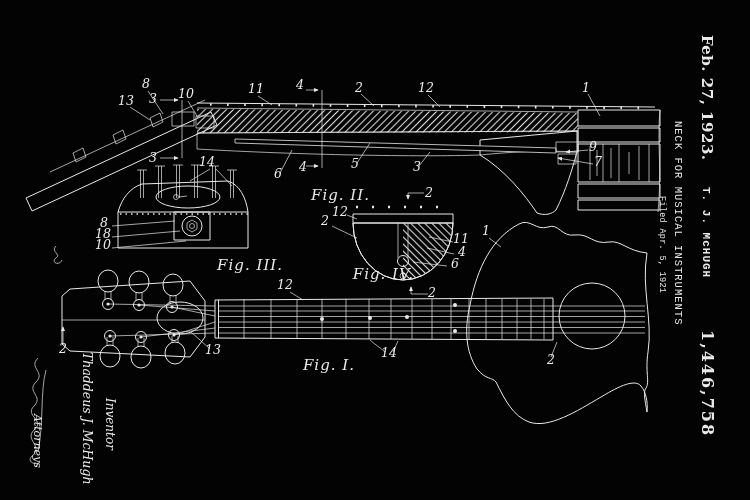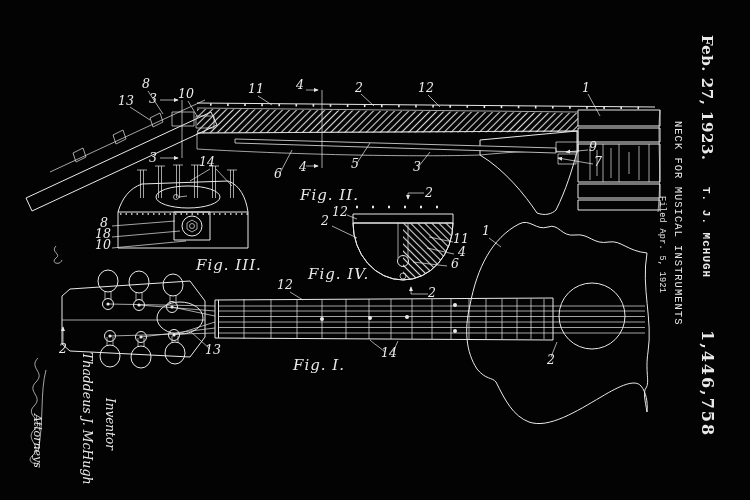--- a/index.html
+++ b/index.html
@@ -7,21 +7,21 @@
         font-family:"DejaVu Serif",serif;color:#e9e9e9;}
   svg{position:absolute;left:0;top:0;}
   svg *{vector-effect:non-scaling-stroke;}
   .ln{stroke:#e9e9e9;fill:none;stroke-width:1;}
   .thin{stroke:#e9e9e9;fill:none;stroke-width:.7;}
   .callouts text{font:italic 12.5px "DejaVu Serif",serif;fill:#ececec;text-anchor:middle;}
   .rot{position:absolute;white-space:nowrap;transform:rotate(90deg);transform-origin:top left;}
   .serifhdr{font-family:"DejaVu Serif",serif;font-weight:bold;}
   .mono{font-family:"Liberation Mono","DejaVu Sans Mono",monospace;}
   .script{font-family:"DejaVu Serif",serif;font-style:italic;}
-  .caption{position:absolute;font:italic 15px "DejaVu Serif",serif;letter-spacing:1px;text-align:left;}
+  .caption{position:absolute;font:italic 15px "DejaVu Serif",serif;letter-spacing:1px;text-align:right;}
 </style>
 </head>
 <body>
 
 <div id="page">
 
 <svg width="750" height="500" viewBox="0 0 750 500">
   <defs>
     <pattern id="h1" width="5" height="5" patternUnits="userSpaceOnUse" patternTransform="rotate(45)">
       <line x1="2.5" y1="0" x2="2.5" y2="5" stroke="#d8d8d8" stroke-width="1.1"></line>
@@ -227,22 +227,22 @@
         <text x="63" y="353">2</text>
         <text x="213" y="354">13</text>
         <text x="285" y="289">12</text>
         <text x="389" y="357">14</text>
         <text x="486" y="235">1</text>
         <text x="551" y="364">2</text>
       </g>
 </svg>
 
 <div class="caption" style="left:300px;top:186px;width:70px;">Fig. II.</div>
-<div class="caption" style="left:196px;top:256px;width:80px;">Fig. III.</div>
-<div class="caption" style="left:308px;top:265px;width:90px;">Fig. IV.</div>
+<div class="caption" style="left:203px;top:256px;width:80px;">Fig. III.</div>
+<div class="caption" style="left:324px;top:265px;width:90px;">Fig. IV.</div>
 <div class="caption" style="left:293px;top:356px;width:62px;">Fig. I.</div>
 
 <div class="rot serifhdr" style="left:716px;top:35px;font-size:15px;letter-spacing:.5px;">Feb. 27, 1923.</div>
 <div class="rot mono" style="left:712px;top:187px;font-size:11px;font-weight:bold;letter-spacing:1px;">T. J. McHUGH</div>
 <div class="rot mono" style="left:684px;top:121px;font-size:10.5px;letter-spacing:1px;">NECK FOR MUSICAL INSTRUMENTS</div>
 <div class="rot mono" style="left:667px;top:196px;font-size:8.5px;letter-spacing:.3px;">Filed Apr. 5, 1921</div>
 <div class="rot serifhdr" style="left:717px;top:330px;font-size:16px;letter-spacing:2px;">1,446,758</div>
 
 <div class="rot script" style="left:117px;top:398px;font-size:12px;">Inventor</div>
 <div class="rot script" style="left:95px;top:352px;font-size:12.5px;">Thaddeus J. McHugh</div>

